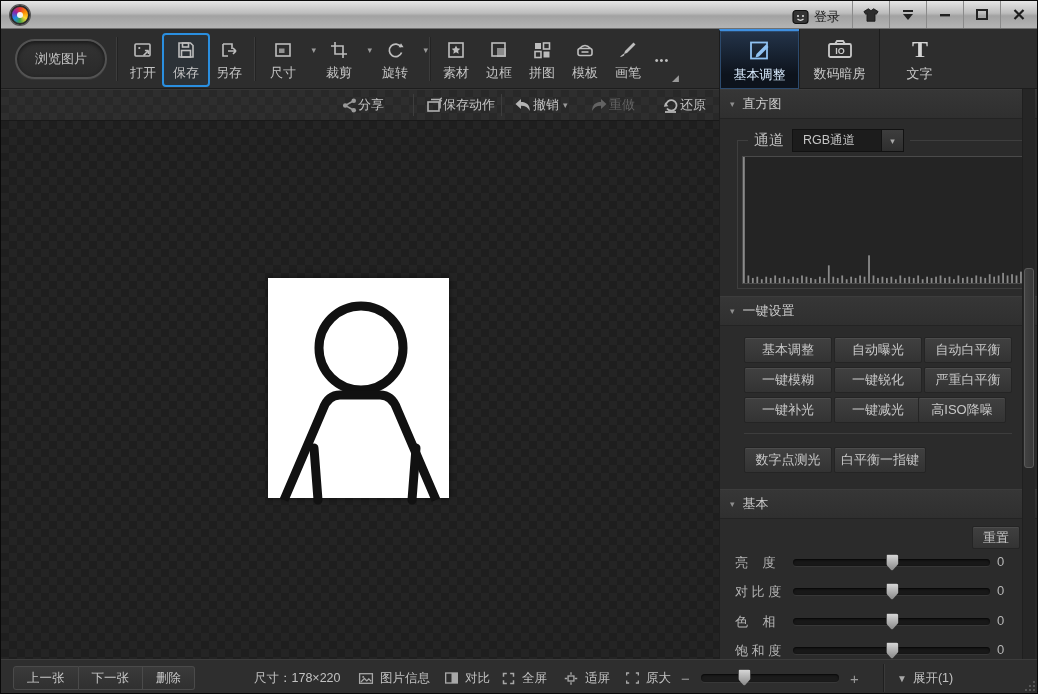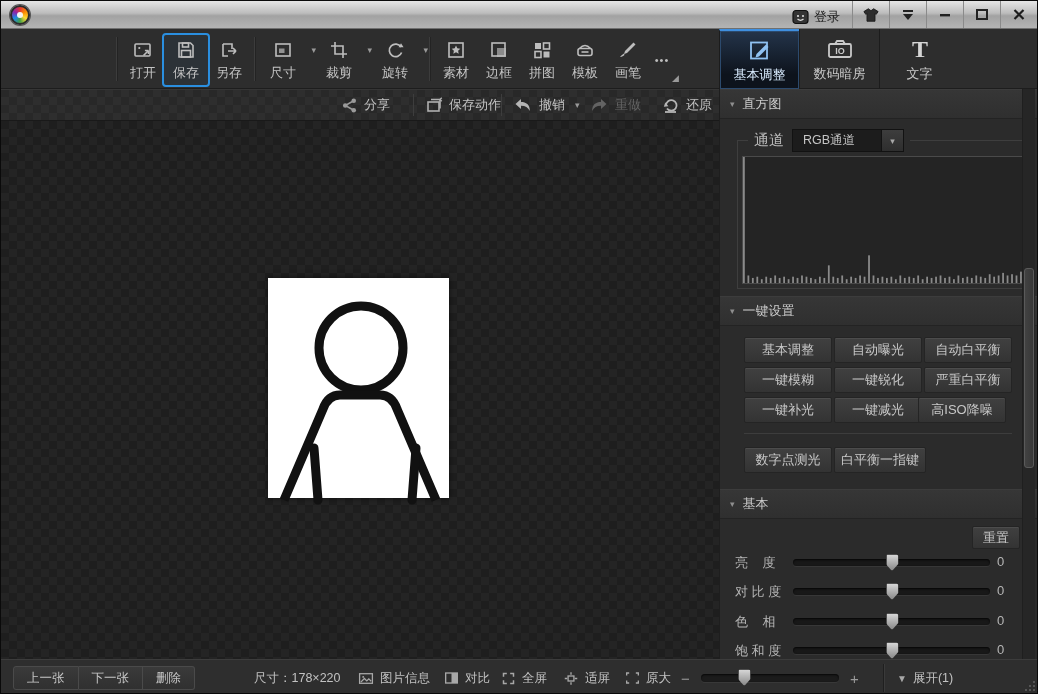--- a/index.html
+++ b/index.html
@@ -41,21 +41,21 @@
     border-left:1px solid #1c1c1c; color:#c9c9c9; font-size:13px; cursor:pointer; }
   .tab .ticon { height:26px; display:flex; align-items:center; justify-content:center; }
   .tab.selected { background:linear-gradient(180deg,#24344a,#0d131c 75%); border-top:2px solid #3f8fe0; color:#d9ecff;
     box-shadow:inset 0 0 0 1px #2c4a6d; }
 
   
   .actionbar { position:absolute; left:0; top:88px; width:718px; height:32px;
     background-color:#2a2a2a;
     background-image:conic-gradient(#2e2e2e 90deg,#282828 90deg 180deg,#2e2e2e 180deg 270deg,#282828 270deg);
     background-size:16px 16px; border-bottom:1px solid #191919; box-shadow:inset 0 1px 0 #353535; }
-  .abtn { position:absolute; top:0; height:32px; display:flex; align-items:center; gap:6px; color:#c2c2c2; font-size:13px; cursor:pointer; }
+  .abtn { position:absolute; top:0; height:32px; display:flex; align-items:center; gap:0; color:#c2c2c2; font-size:13px; cursor:pointer; }
   .abtn.disabled { color:#646464; cursor:default; }
   .asep { position:absolute; top:5px; width:1px; height:22px; background:#3d3d3d; }
   .abtn .acaret { font-size:9px; color:#9a9a9a; margin-left:4px; }
 
   
   .canvas { position:absolute; left:0; top:120px; width:718px; height:538px;
     background-color:#1e1e1e;
     background-image:conic-gradient(#242424 90deg,#1e1e1e 90deg 180deg,#242424 180deg 270deg,#1e1e1e 270deg);
     background-size:16px 16px; }
   .photo { position:absolute; left:267px; top:157px; width:181px; height:220px; background:#fff; box-shadow:0 0 6px rgba(0,0,0,.6); }
@@ -158,20 +158,21 @@
       </div>
       <div class="winbtn">
         <svg width="14" height="13" viewBox="0 0 14 13">
             <path d="M2.5 2 L11.5 11 M11.5 2 L2.5 11" stroke="#1d1d1d" stroke-width="2.2"></path>
           </svg>
       </div>
     </div>
   </div>
 
   <div class="header">
+    <div class="browse-pill">浏览图片</div>
     <div class="hsep" style="left:115px"></div>
 
     <div class="tbtn" style="left:120px">
       <span class="ticon">
         <svg width="20" height="20" viewBox="0 0 20 20" fill="none" stroke="currentColor" stroke-width="1.6">
           <rect x="2" y="4" width="15" height="12" rx="1"></rect>
             <circle cx="6.3" cy="8" r="1.1" fill="currentColor" stroke="none"></circle>
           <path d="M10.5 15.5 L15.5 10.5 M15.5 10.5 h-3.6 M15.5 10.5 v3.6"></path>
         </svg>
         </span>

